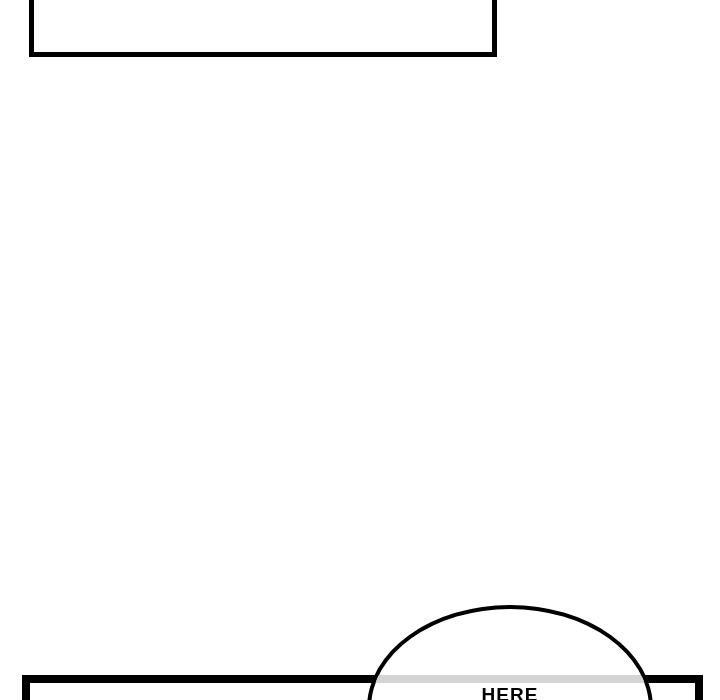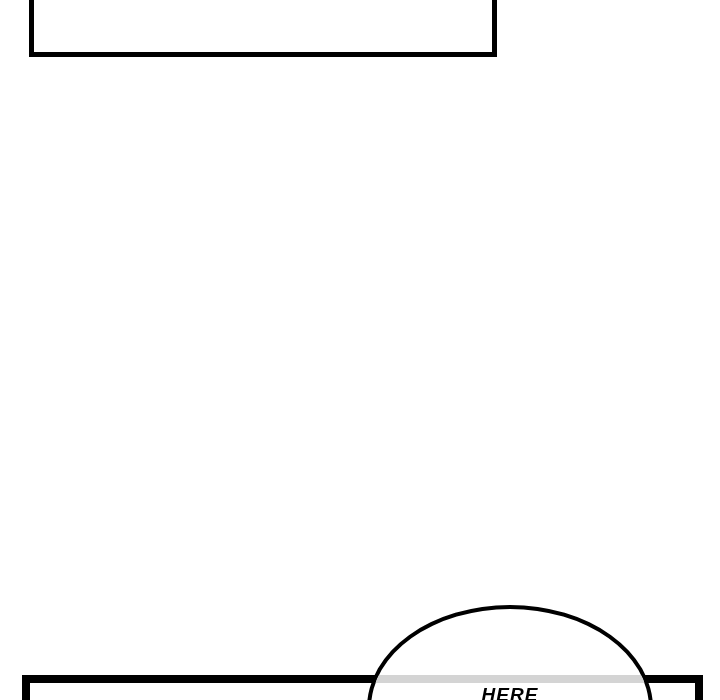--- a/index.html
+++ b/index.html
@@ -10,21 +10,20 @@
     position: relative;
     width: 720px;
     height: 700px;
     overflow: hidden;
     background: var(--page-background, #ffffff);
     font-family: "Liberation Sans", sans-serif;
   }
   .comic-page {
     position: absolute;
     inset: 0;
-    font-style: italic;
   }
   .panel {
     position: absolute;
     box-sizing: border-box;
     background: var(--page-background, #ffffff);
     border-style: solid;
     border-color: var(--panel-border, #000000);
   }
   .panel-top {
     left: 29px;

